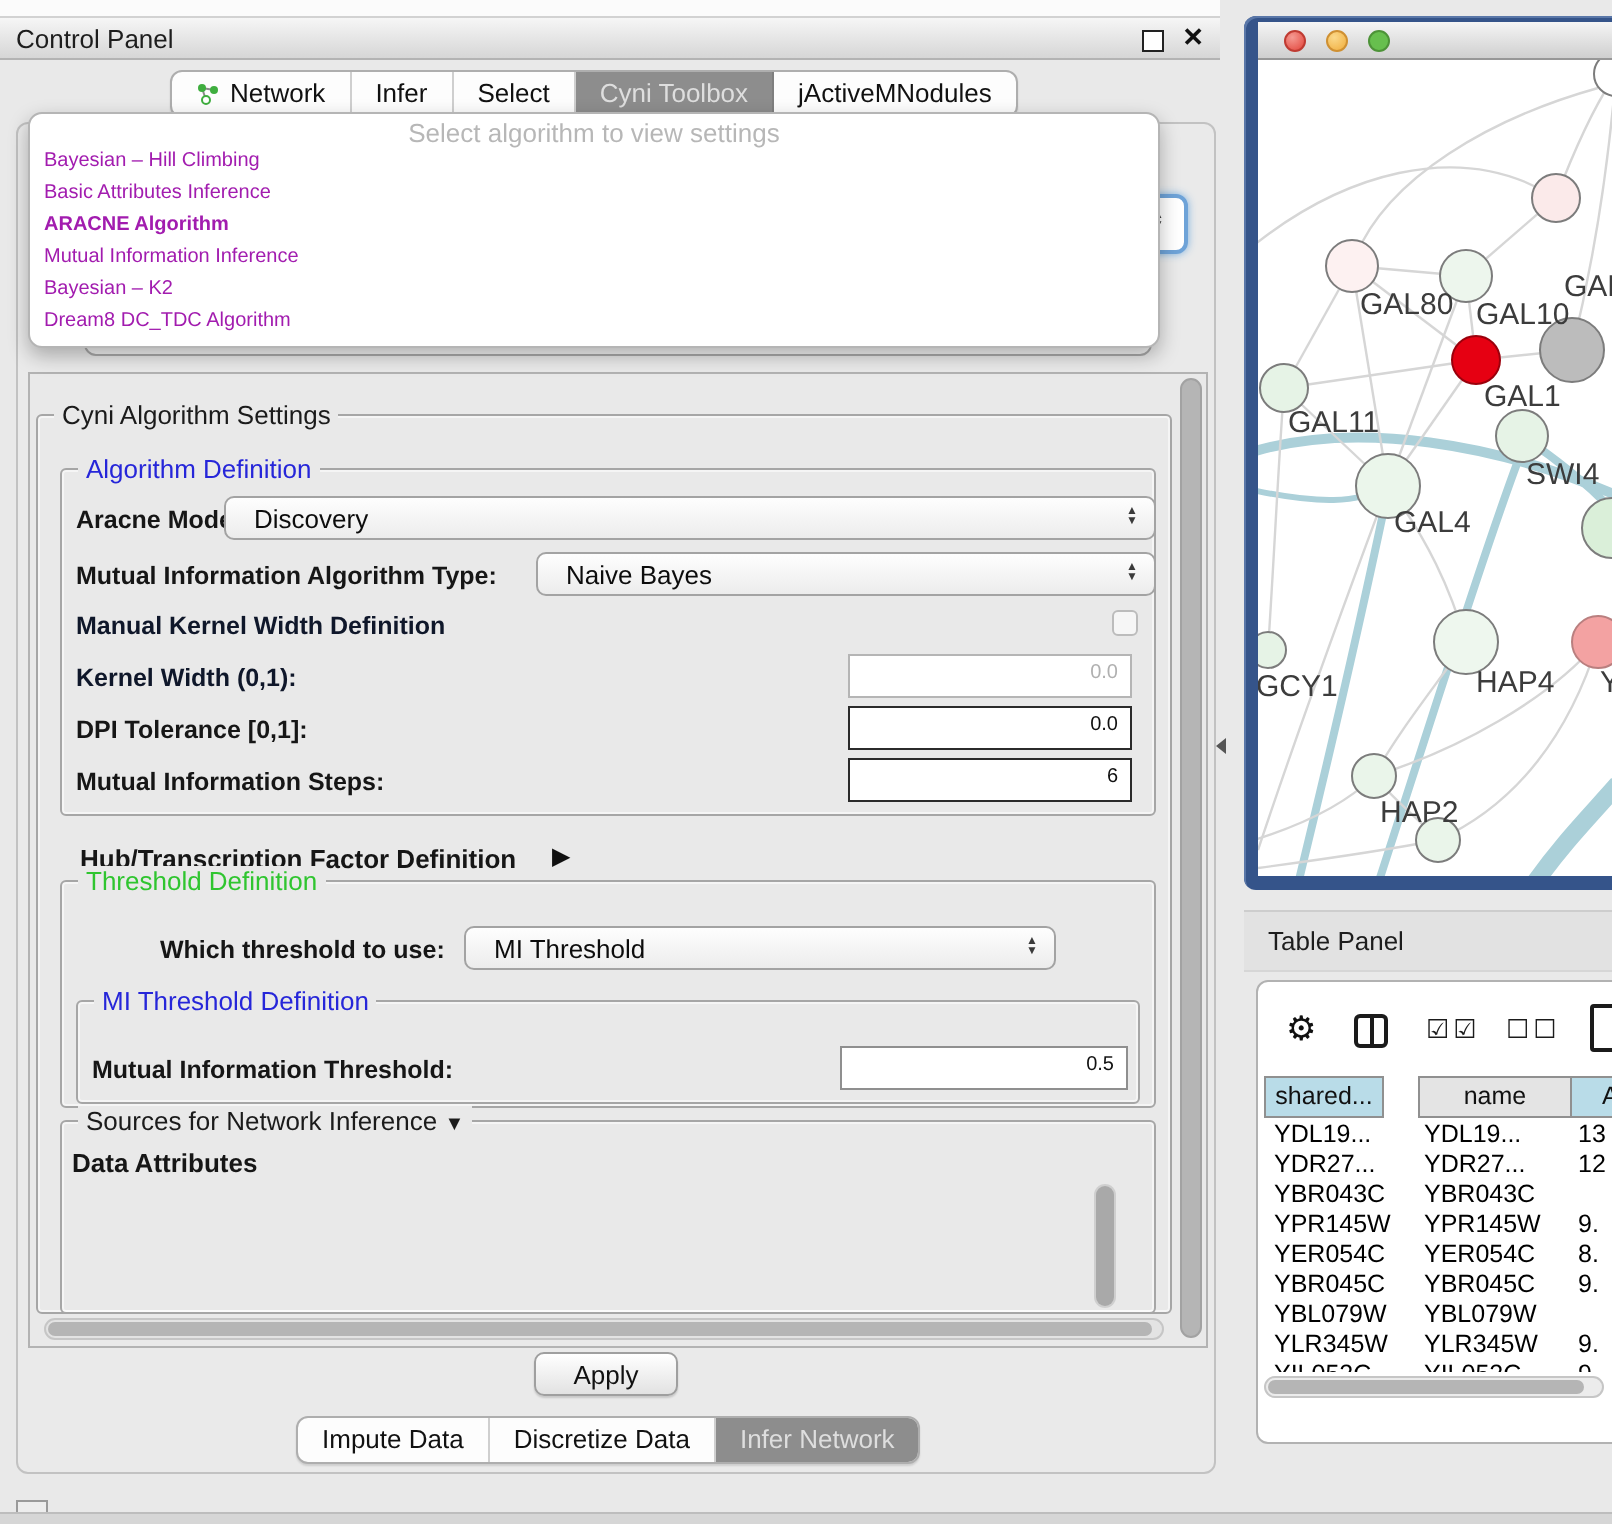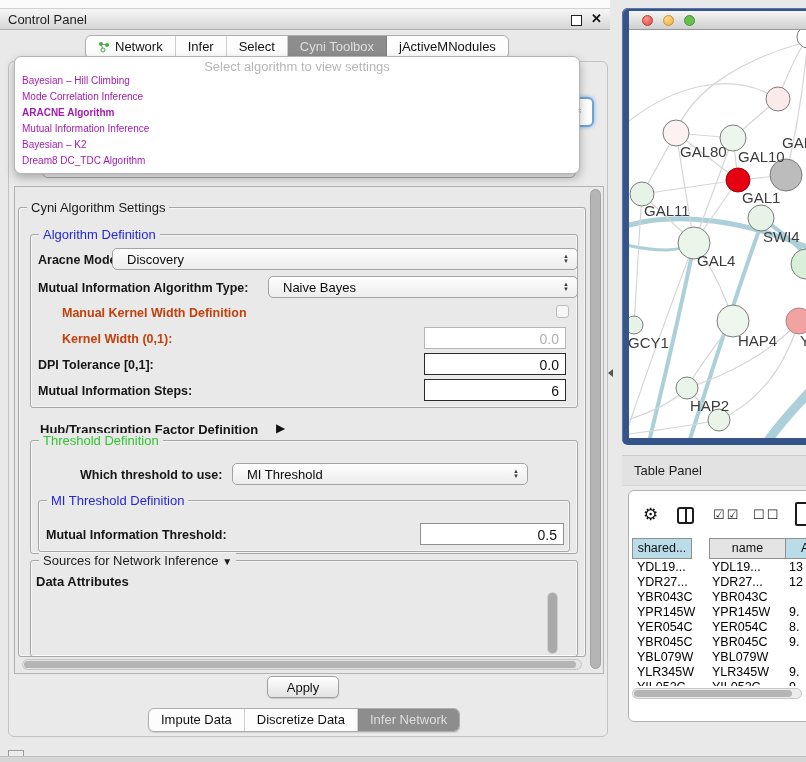--- a/index.html
+++ b/index.html
@@ -39,28 +39,28 @@
             box-sizing:border-box;}
   .vthumb{left:590px;top:189px;width:11px;height:480px;background:#b5b5b5;border-radius:6px;border:1px solid #a2a2a2;box-sizing:border-box;}
   .hscroll{left:22px;top:659px;width:560px;height:11px;background:#e3e3e3;border:1px solid #c6c6c6;border-radius:6px;box-sizing:border-box;}
   .hscroll .th{position:absolute;left:1px;top:1px;width:552px;height:7px;background:#b5b5b5;border-radius:5px;}
   
   .group{border:1px solid #a6a6a6;border-radius:3px;box-shadow:inset 0 0 0 1px rgba(255,255,255,.55);}
   .gtitle{position:absolute;top:-8px;left:8px;background:#e9e9e9;padding:0 4px;font-size:13px;color:#1b1b1b;white-space:nowrap;}
   .gtitle.blue{color:#2626d9;}
   .gtitle.green{color:#2fc52f;}
   .lbl{font-size:12.5px;font-weight:bold;color:#161616;white-space:nowrap;}
-  .lbl.dis{color:#c2410c;margin-left:24px;}
+  .lbl.dis{color:#0f172a;}
   
   .combo{height:22px;background:linear-gradient(#fefefe,#ececec);border:1px solid #a3a3a3;border-radius:5px;
          box-sizing:border-box;display:flex;align-items:center;}
   .combo .cv{font-size:13px;color:#0c0c0c;padding-left:14px;flex:1;white-space:nowrap;}
   .arr{display:flex;flex-direction:column;align-items:center;margin-right:8px;color:#3a3a3a;}
   .arr i{font-style:normal;font-size:6px;line-height:5px;}
-  .tinput{background:#fff;box-sizing:border-box;font-size:14px;text-align:right;padding:3px 6px 0 0;height:22px;}
+  .tinput{background:#fff;box-sizing:border-box;font-size:10px;text-align:right;padding:3px 6px 0 0;height:22px;}
   .tinput.strong{border:1.5px solid #2b2b2b;}
   .tinput.soft{border:1px solid #8f8f8f;}
   .tinput.dis{border:1px solid #b5b5b5;color:#b0b0b0;}
   .chk{width:13px;height:13px;border:1px solid #bcbcbc;border-radius:3px;background:#f6f6f6;box-sizing:border-box;}
   .tri{font-size:10px;color:#111;}
   
   .attlist{left:44px;top:592px;width:502px;height:62px;background:#3a6bd7;overflow:hidden;}
   .attlist .li{height:15.5px;line-height:15.5px;font-size:12.5px;color:#fff;padding-left:6px;white-space:nowrap;}
   .attvs{left:547px;top:592px;width:11px;height:62px;background:#cfcfcf;border-radius:6px;}
   .attvs .th{position:absolute;left:1px;top:1px;width:9px;height:60px;background:#a9a9a9;border-radius:5px;}
@@ -144,21 +144,21 @@
         <i>▼</i>
       </span>
   </div>
   <div class="abs ghost-combo">
     <span>gal-filtered sif default node</span>
   </div>
 
   <div class="abs popup">
     <div class="ph">Select algorithm to view settings</div>
     <div class="it" style="top:16px;">Bayesian – Hill Climbing</div>
-    <div class="it" style="top:32px;">Mode Correlation Inference</div>
+    <div class="it" style="top:32px;">Basic Attributes Inference</div>
     <div class="it b" style="top:48px;">ARACNE Algorithm</div>
     <div class="it" style="top:64px;">Mutual Information Inference</div>
     <div class="it" style="top:80px;">Bayesian – K2</div>
     <div class="it" style="top:96px;">Dream8 DC_TDC Algorithm</div>
   </div>
 
   <div class="abs viewport"></div>
   <div class="abs vthumb"></div>
   <div class="abs hscroll">
       <div class="th"></div>

